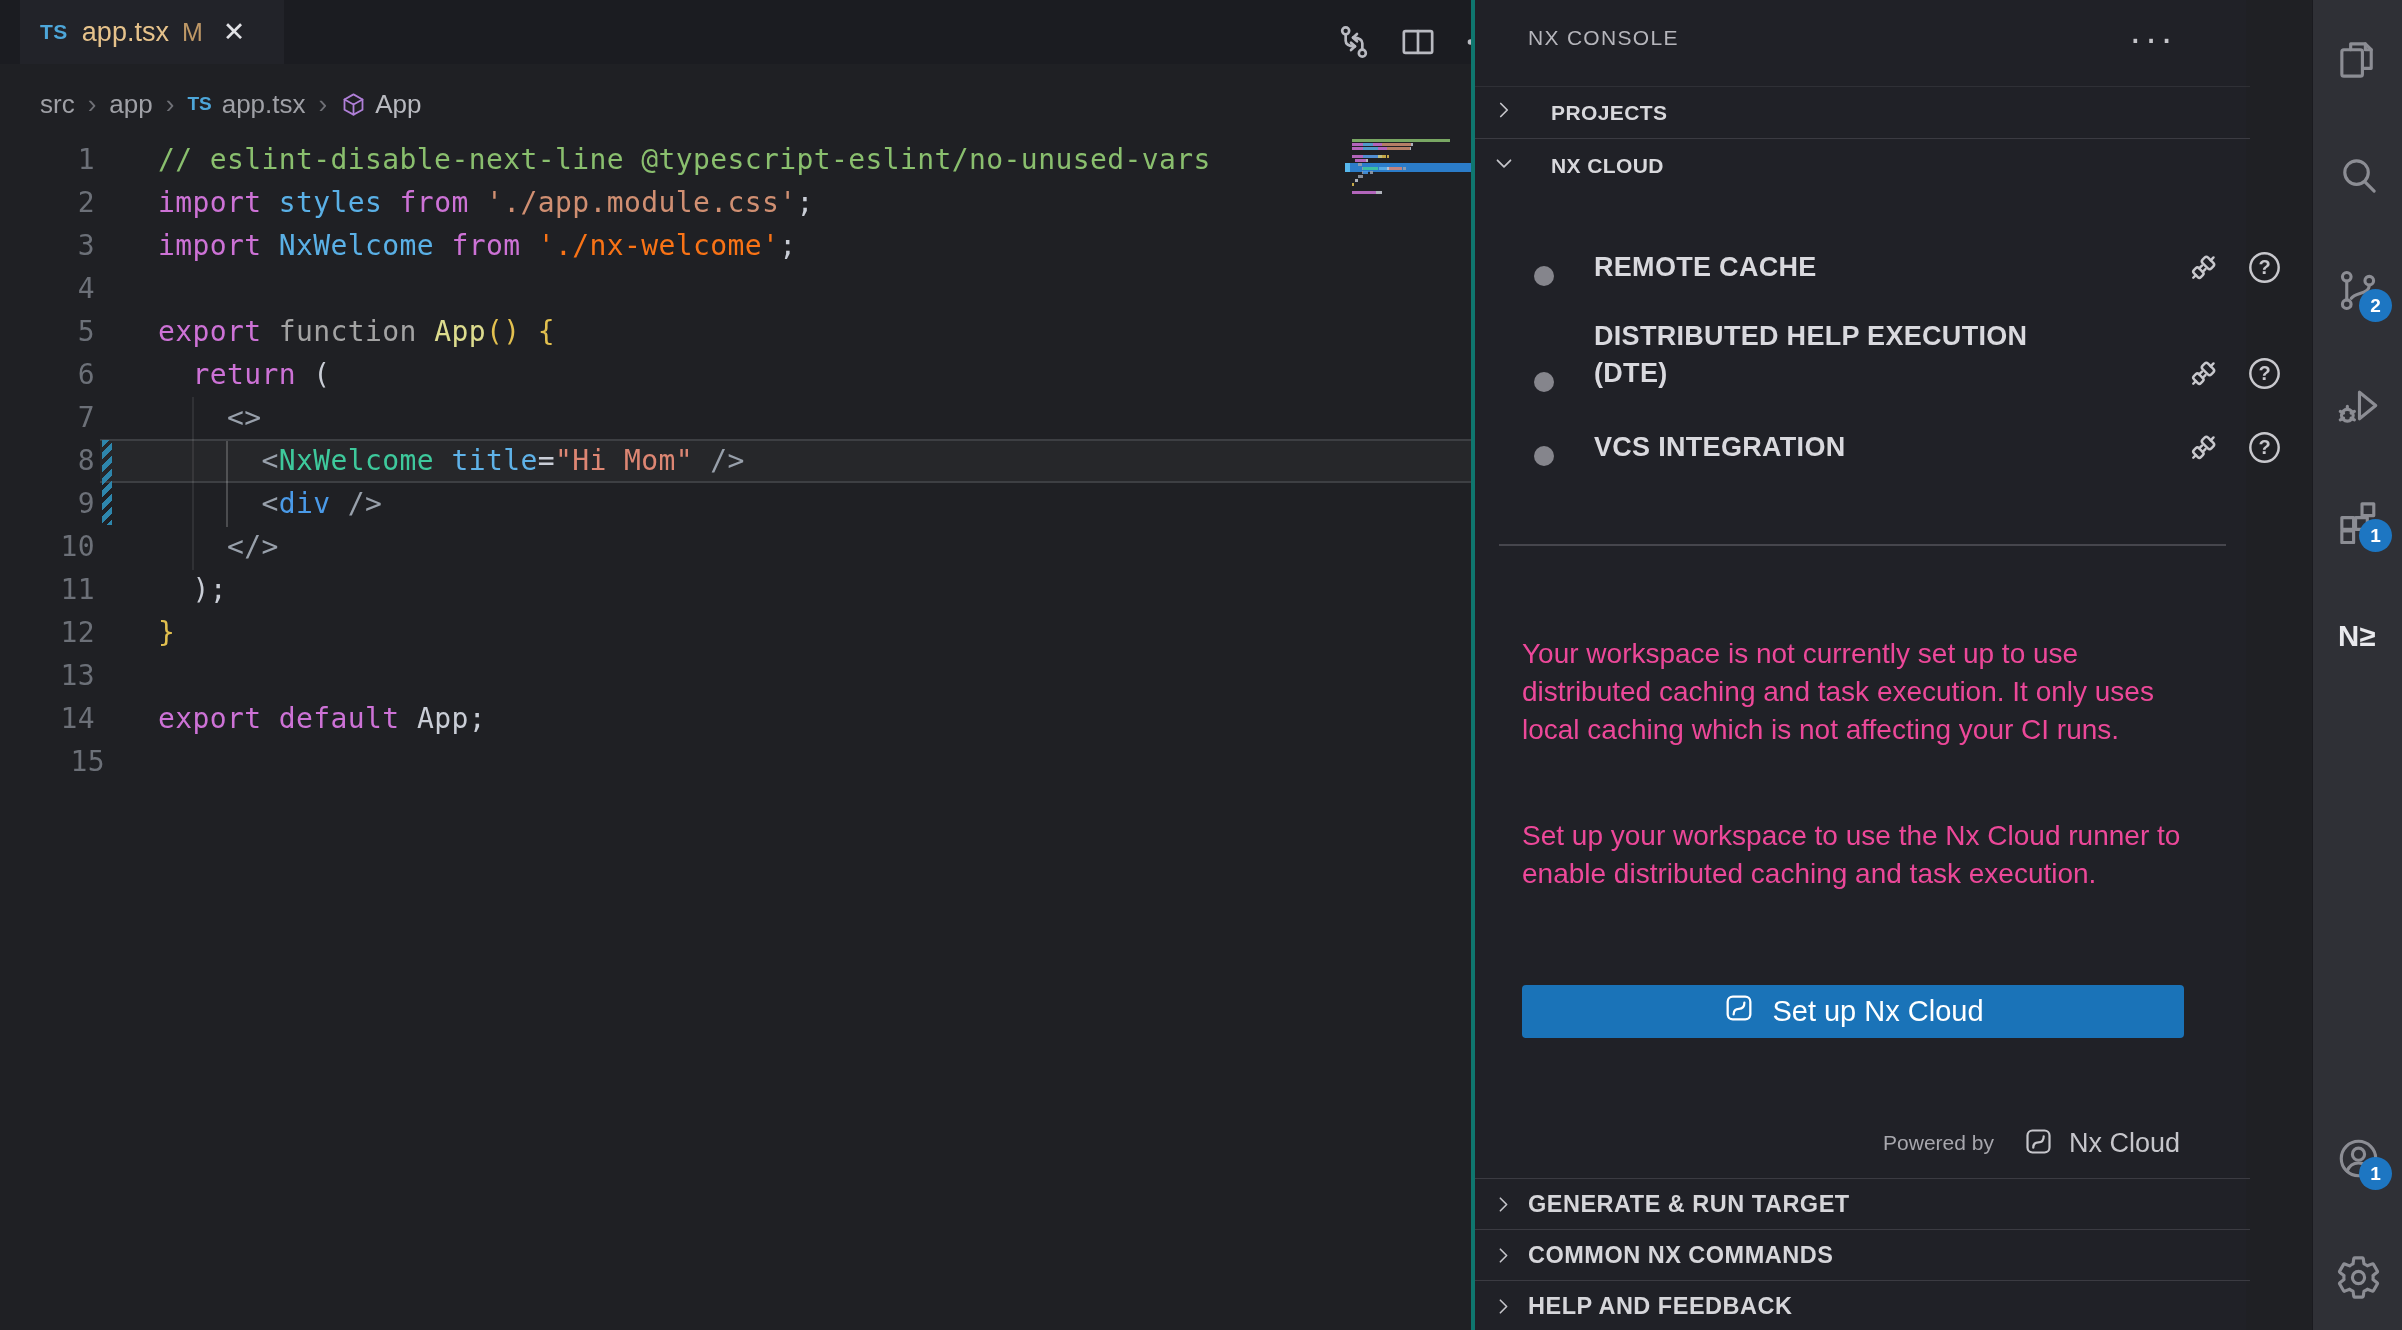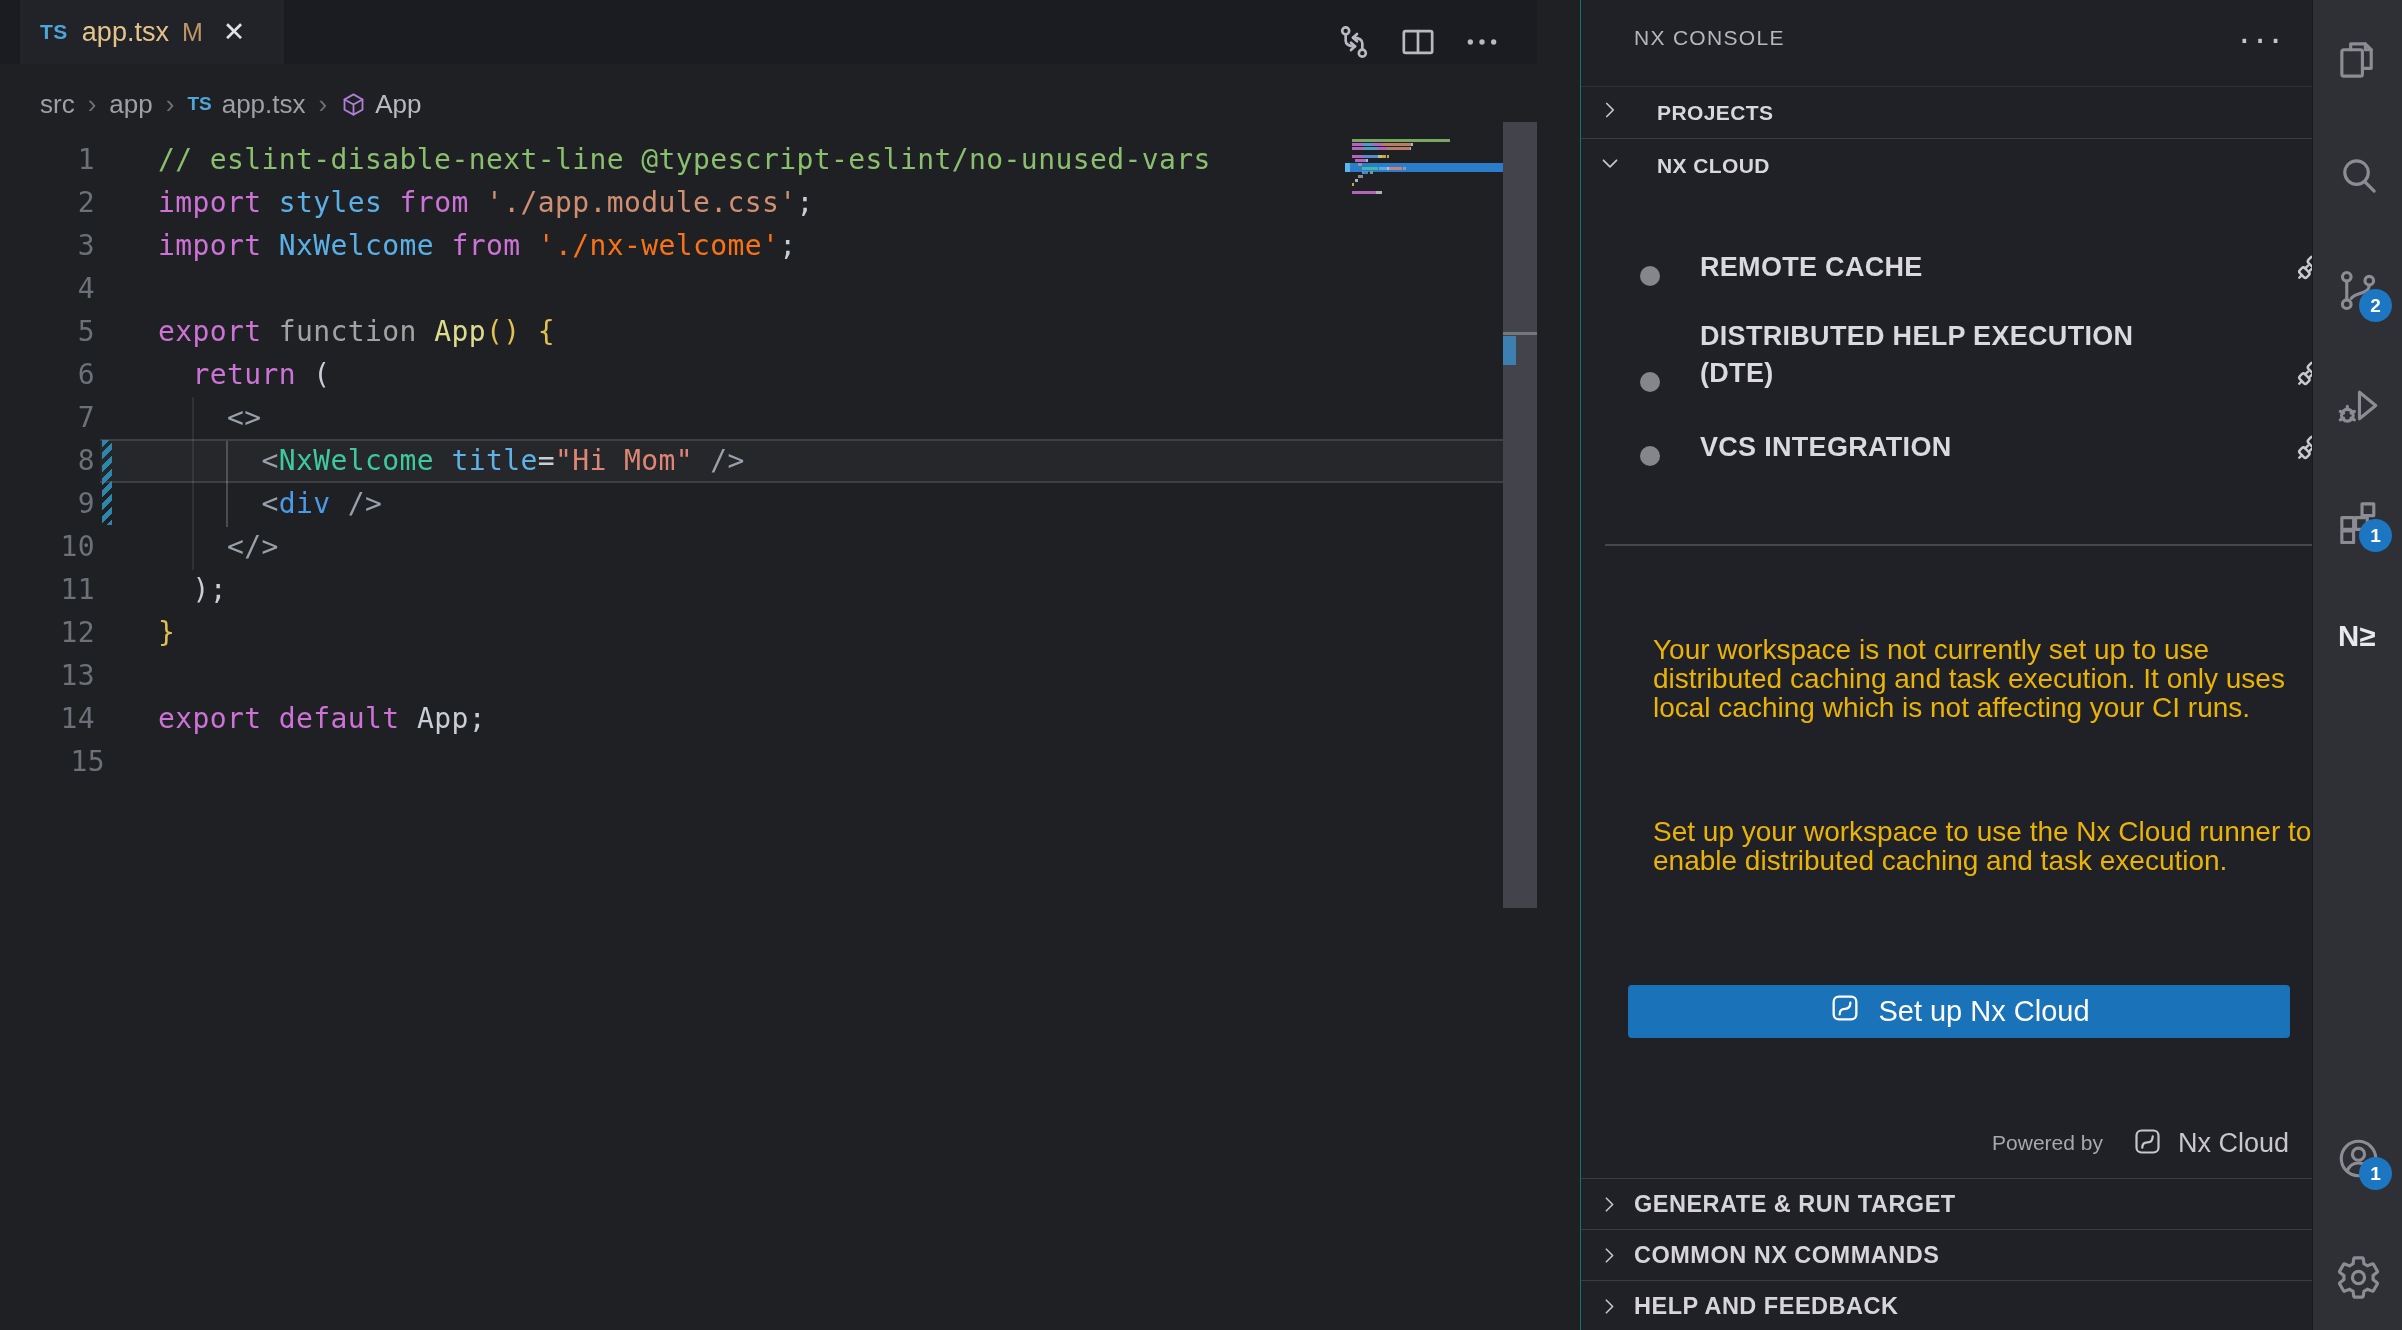--- a/index.html
+++ b/index.html
@@ -41,40 +41,40 @@
 
   
   .mini-band{position:absolute;left:1345px;top:163px;width:158px;height:9px;background:#2b7cc9;}
   .mini-mark{position:absolute;left:1345px;top:163px;width:5px;height:9px;background:#57b8ee;}
   .mini-seg{position:absolute;height:2.8px;opacity:.85;}
   .sb-slider{position:absolute;left:1503px;top:122px;width:34px;height:786px;background:#43434b;}
   .sb-line{position:absolute;left:1503px;top:332px;width:34px;height:3px;background:#76767d;}
   .sb-mark{position:absolute;left:1503px;top:336px;width:13px;height:29px;background:#3d7fae;}
 
   
-  .panel{position:absolute;left:1580px;top:0;width:775px;height:1330px;background:#202127;
-         border-left:1px solid #0f766e;box-sizing:border-box;}
+  .panel{position:absolute;left:1471px;top:0;width:775px;height:1330px;background:#202127;
+         border-left:4px solid #0f766e;box-sizing:border-box;}
   .panel-title{position:absolute;left:53px;top:26px;font-size:21px;letter-spacing:1.3px;color:#b6b6bc;}
   .panel-dots{position:absolute;right:70px;top:18px;color:#c5c5ca;font-size:38px;letter-spacing:3px;cursor:pointer;}
   .sec-head{position:absolute;left:0;width:775px;display:flex;align-items:center;padding-left:16px;
             box-sizing:border-box;cursor:pointer;color:#d8d8dc;font-weight:bold;letter-spacing:.4px;gap:24px;}
   .sec-head svg{width:26px;height:26px;color:#c5c5ca;margin-right:10px;flex:0 0 auto;}
   .sec-projects{top:86px;height:52px;font-size:21px;border-top:1px solid rgba(255,255,255,.07);}
   .sec-nxcloud{top:138px;height:54px;font-size:21px;border-top:1px solid #3b3b42;}
 
   .feat{position:absolute;left:0;width:878px;display:flex;align-items:flex-end;
         padding:0 70px 0 59px;box-sizing:border-box;}
   .feat-bullet{width:20px;height:20px;border-radius:50%;background:#85858c;flex:0 0 auto;margin-right:40px;}
   .feat-label{font-size:27px;font-weight:bold;color:#d9d9de;letter-spacing:.3px;max-width:440px;line-height:37px;}
   .feat-icons{margin-left:auto;display:flex;gap:24px;color:#c8c8cd;}
   .feat-icons svg{width:37px;height:37px;cursor:pointer;}
   .feat1{top:222px;height:64px;} .feat2{top:298px;height:94px;} .feat3{top:404px;height:62px;}
 
   .panel-divider{position:absolute;left:24px;top:544px;width:727px;height:2px;background:#46464d;}
-  .panel-p{position:absolute;left:47px;width:668px;font-size:28px;line-height:29px;color:#eab308;margin-left:25px;}
+  .panel-p{position:absolute;left:47px;width:668px;font-size:28px;line-height:38px;color:#ec4899;}
   .p1{top:607px;} .p2{top:789px;}
 
   .setup-btn{position:absolute;left:47px;top:985px;width:662px;height:53px;background:#1a73b8;
      border:none;border-radius:4px;display:flex;align-items:center;justify-content:center;gap:16px;
      color:#ffffff;font-size:29px;font-family:"Liberation Sans",sans-serif;cursor:pointer;}
   .setup-btn svg{width:34px;height:34px;}
 
   .powered{position:absolute;right:66px;top:1120px;height:46px;display:flex;align-items:center;cursor:pointer;}
   .powered-prefix{font-size:21px;color:#a7a7ad;margin-right:28px;}
   .powered svg{width:33px;height:33px;color:#c6c6cb;margin-right:14px;}

